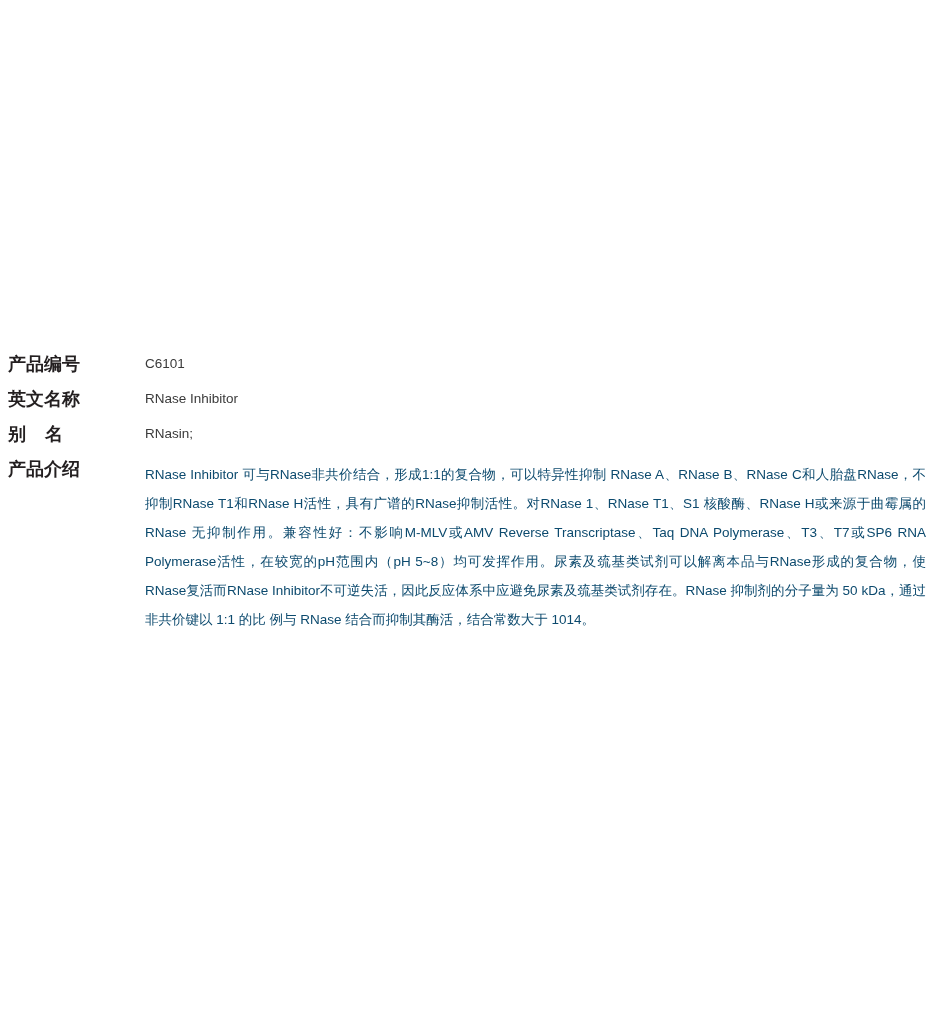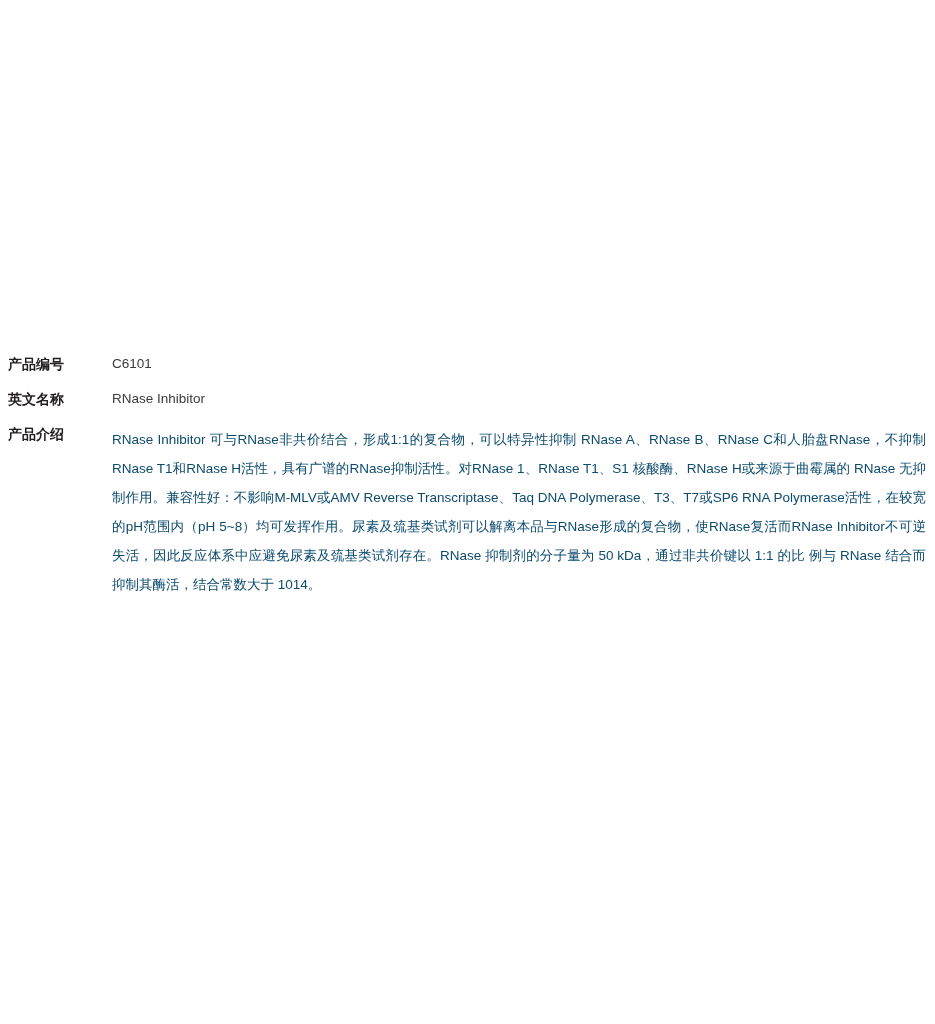--- a/index.html
+++ b/index.html
@@ -31,34 +31,35 @@
     align-items: flex-start;
     margin-bottom: 17px;
   }
   .spec-row.intro {
     margin-bottom: 0;
     justify-content: space-between;
   }
   .spec-label {
     width: 104px;
     min-width: 104px;
-    font-size: 14px;
+    font-size: 18px;
     font-weight: bold;
     color: #231f20;
     line-height: 18px;
     letter-spacing: 0px;
   }
   .spec-label.spaced {
     letter-spacing: 0.5px;
   }
   .spec-value {
     font-size: 13.5px;
     color: #3a3a3a;
     line-height: 18px;
     font-weight: normal;
+    margin-left: 33px;
   }
   .spec-value.intro-text {
     color: #0c4a6e;
     line-height: 29px;
     width: 814px;
     text-align: justify;
     text-justify: inter-ideograph;
   }
 </style>
 </head>
@@ -72,20 +73,24 @@
       <div class="spec-label">产品编号</div>
       <div class="spec-value">C6101</div>
     </div>
 
     <div class="spec-row">
       <div class="spec-label">英文名称</div>
       <div class="spec-value">RNase Inhibitor</div>
     </div>
 
 
+    <div class="spec-row">
+      <div class="spec-label spaced">别　名</div>
+      <div class="spec-value">RNasin;</div>
+    </div>
 
 
     <div class="spec-row intro">
       <div class="spec-label">产品介绍</div>
       <div class="spec-value intro-text">RNase Inhibitor 可与RNase非共价结合，形成1:1的复合物，可以特异性抑制 RNase A、RNase B、RNase C和人胎盘RNase，不抑制RNase T1和RNase H活性，具有广谱的RNase抑制活性。对RNase 1、RNase T1、S1 核酸酶、RNase H或来源于曲霉属的 RNase 无抑制作用。兼容性好：不影响M-MLV或AMV Reverse Transcriptase、Taq DNA Polymerase、T3、T7或SP6 RNA Polymerase活性，在较宽的pH范围内（pH 5~8）均可发挥作用。尿素及巯基类试剂可以解离本品与RNase形成的复合物，使RNase复活而RNase Inhibitor不可逆失活，因此反应体系中应避免尿素及巯基类试剂存在。RNase 抑制剂的分子量为 50 kDa，通过非共价键以 1:1 的比 例与 RNase 结合而抑制其酶活，结合常数大于 1014。</div>
     </div>
 
   </div>
 
 </div>

